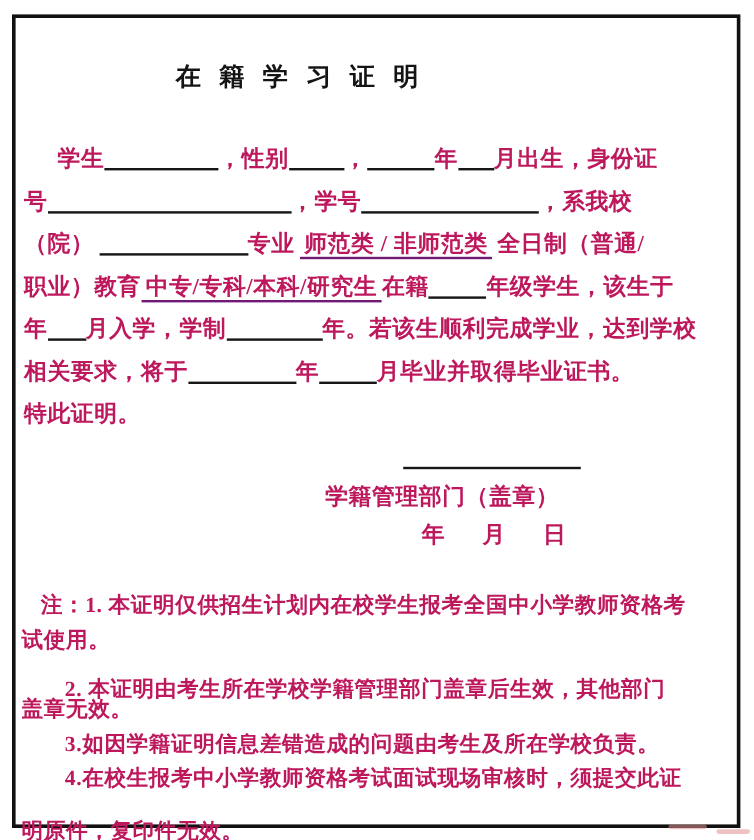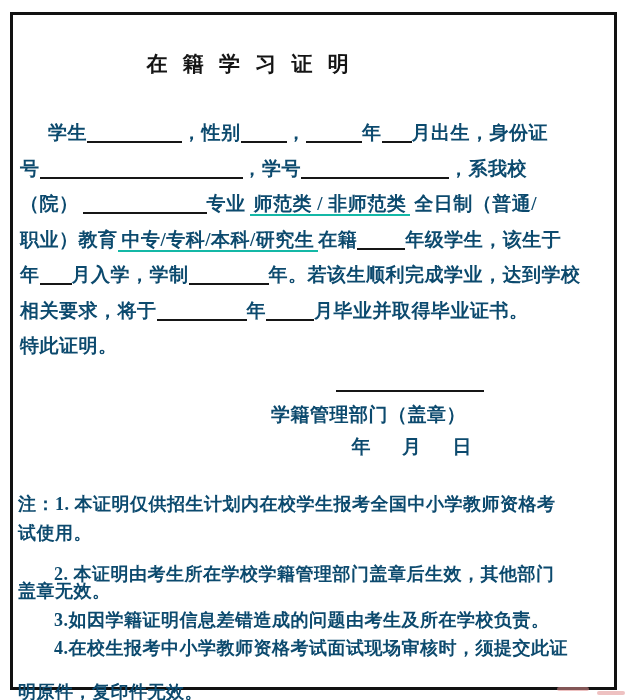--- a/index.html
+++ b/index.html
@@ -17,26 +17,26 @@
     position:absolute; left:10px; top:12px; width:601px; height:672px;
     border:3px solid #111111; background:transparent;
   }
   .title {
     position:absolute; left:0; right:0; top:50px;
     text-align:center; font-size:21px; font-weight:700;
     letter-spacing:5px; white-space:nowrap; color:#141414;
   }
   .line {
     position:absolute; left:16px; right:14px;
-    white-space:nowrap; font-weight:600; color:#0c4a6e;
+    white-space:nowrap; font-weight:600; color:#be185d;
     font-size:19px; line-height:24px; letter-spacing:0.5px;
   }
   .line.right { text-align:right; }
   .t { }
-  .ut { border-bottom:2px solid #14b8a6; padding:0 4px; }
+  .ut { border-bottom:2px solid #701a75; padding:0 4px; }
   .blank {
     display:inline-block; height:1.0em;
     border-bottom:2px solid #161616; vertical-align:-4px;
   }
   .gap { display:inline-block; }
   .mark { position:absolute; border-radius:2px; }
 </style>
 </head>
 <body>
 
@@ -47,21 +47,21 @@
       <div class="line" style="top: 121px; font-size: 19px; padding-left: 32px;"><span class="t">学生</span><span class="blank" style="width: 95px;"></span><span class="t">，性别</span><span class="blank" style="width: 46px;"></span><span class="t">，</span><span class="blank" style="width: 56px;"></span><span class="t">年</span><span class="blank" style="width: 30px;"></span><span class="t">月出生，身份证</span></div>
       <div class="line" style="top: 157px; font-size: 19px; padding-left: 4px;"><span class="t">号</span><span class="blank" style="width: 203px;"></span><span class="t">，学号</span><span class="blank" style="width: 148px;"></span><span class="t">，系我校</span></div>
       <div class="line" style="top: 192px; font-size: 19px; padding-left: 4px;"><span class="t">（院）</span><span class="gap" style="width: 4px;"></span><span class="blank" style="width: 124px;"></span><span class="t">专业</span><span class="gap" style="width: 4px;"></span><span class="ut">师范类 / 非师范类</span><span class="gap" style="width: 4px;"></span><span class="t">全日制（普通/</span></div>
       <div class="line" style="top: 228px; font-size: 19px; padding-left: 4px; text-align: right;"><span class="t">职业）教育</span><span class="ut">中专/专科/本科/研究生</span><span class="t">在籍</span><span class="blank" style="width: 48px;"></span><span class="t">年级学生，该生于</span></div>
       <div class="line" style="top: 263px; font-size: 19px; padding-left: 4px;"><span class="t">年</span><span class="blank" style="width: 32px;"></span><span class="t">月入学，学制</span><span class="blank" style="width: 80px;"></span><span class="t">年。若该生顺利完成学业，达到学校</span></div>
       <div class="line" style="top: 299px; font-size: 19px; padding-left: 4px;"><span class="t">相关要求，将于</span><span class="blank" style="width: 90px;"></span><span class="t">年</span><span class="blank" style="width: 48px;"></span><span class="t">月毕业并取得毕业证书。</span></div>
       <div class="line" style="top: 334px; font-size: 19px; padding-left: 4px;"><span class="t">特此证明。</span></div>
       <div class="line right" style="top: 370px; font-size: 19px; padding-right: 2px;"><span class="blank" style="width: 148px;"></span></div>
       <div class="line right" style="top: 403px; font-size: 19px; padding-right: 20px;"><span class="t">学籍管理部门（盖章）</span></div>
       <div class="line right" style="top: 435px; font-size: 19px; padding-right: 14px;"><span class="t">年</span><span class="gap" style="width: 31px;"></span><span class="t">月</span><span class="gap" style="width: 31px;"></span><span class="t">日</span></div>
-      <div class="line" style="top: 492px; font-size: 18px; padding-left: 2px;"><span class="t">注：1. 本证明仅供招生计划内在校学生报考全国中小学教师资格考</span></div>
+      <div class="line" style="top: 492px; font-size: 18px; padding-left: 2px; margin-left: 16px;"><span class="t">注：1. 本证明仅供招生计划内在校学生报考全国中小学教师资格考</span></div>
       <div class="line" style="top: 521px; font-size: 18px; padding-left: 2px;"><span class="t">试使用。</span></div>
       <div class="line" style="top: 550px; font-size: 18px; padding-left: 38px; margin-top: 12px;"><span class="t">2. 本证明由考生所在学校学籍管理部门盖章后生效，其他部门</span></div>
       <div class="line" style="top: 579px; font-size: 18px; padding-left: 2px;"><span class="t">盖章无效。</span></div>
       <div class="line" style="top: 608px; font-size: 18px; padding-left: 38px;"><span class="t">3.如因学籍证明信息差错造成的问题由考生及所在学校负责。</span></div>
       <div class="line" style="top: 636px; font-size: 18px; padding-left: 38px;"><span class="t">4.在校生报考中小学教师资格考试面试现场审核时，须提交此证</span></div>
       <div class="line" style="top: 680px; font-size: 18px; padding-left: 2px;"><span class="t">明原件，复印件无效。</span></div>
     </div>
 <div class="mark" style="left: 557px; top: 687px; width: 32px; height: 4px; background: rgb(224, 143, 143); opacity: 0.55;"></div>
     <div class="mark" style="left: 597px; top: 691px; width: 28px; height: 4px; background: rgb(224, 143, 143); opacity: 0.55;"></div>
   </div>

